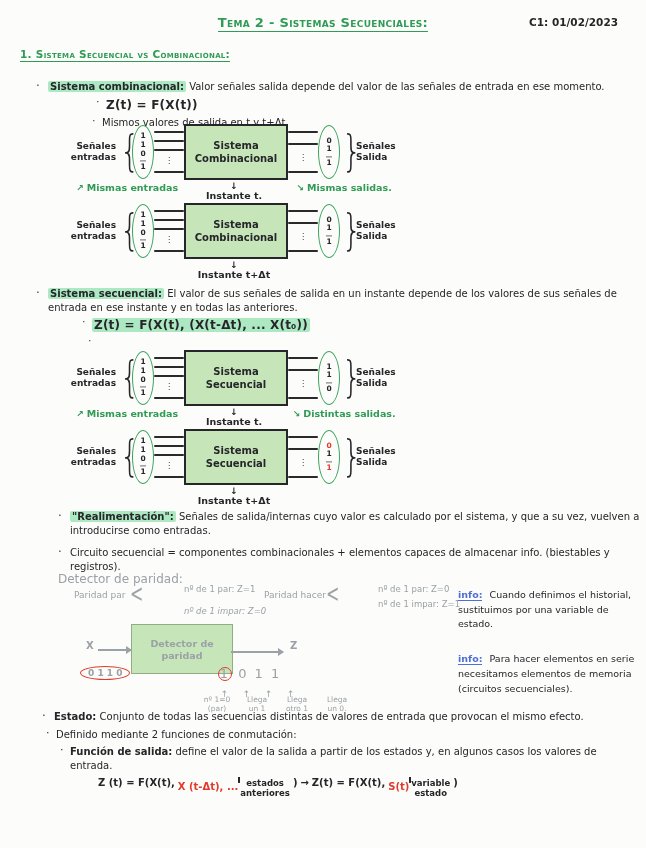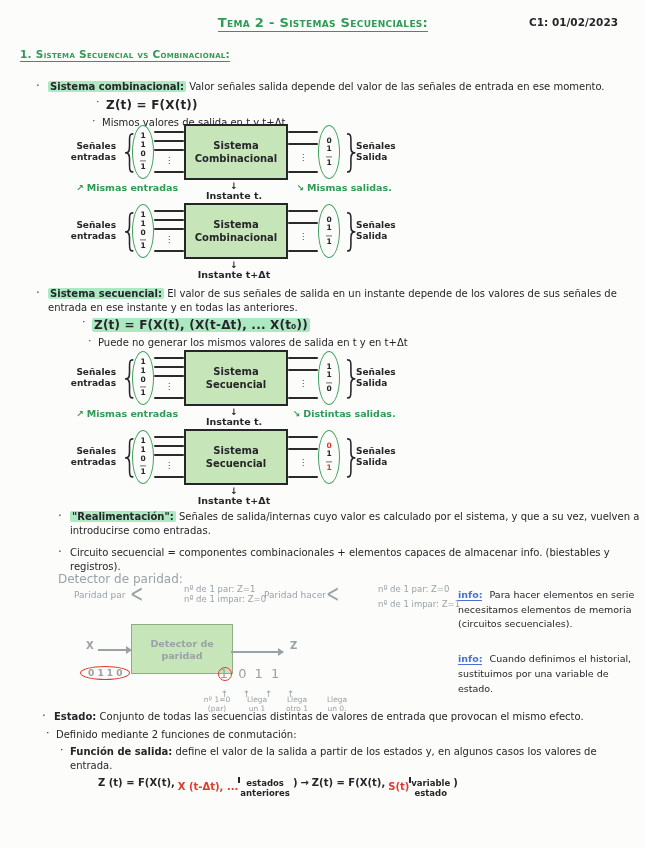--- a/index.html
+++ b/index.html
@@ -236,21 +236,20 @@
       <span class="blt">·</span>
       <span class="term hl">Sistema secuencial:</span>
       <span>El valor de sus señales de salida en un instante depende de los valores de sus señales de entrada en ese instante y en todas las anteriores.</span>
     </div>
     <div class="sub1" style="margin-left:56px;">
       <span class="blt">·</span>
       <span class="formula hl">Z(t) = F(X(t), (X(t-Δt), ... X(t₀))</span>
     </div>
     <div class="sub1" style="margin-left:62px;">
       <span class="blt">·</span>
-      <span>Puede no generar los mismos valores de salida en t y en t+Δt</span>
     </div>
   </div>
 
   <div class="abs pair" style="left:70px;top:350px;">
     <div class="dg-row">
       <div class="dg-label dg-label-l">Señales
 entradas</div>
       <div class="brace">{</div>
       <div class="oval">
         <span>1</span>
@@ -358,21 +357,21 @@
       <span class="blt">·</span>
       <span>Circuito secuencial = componentes combinacionales + elementos capaces de almacenar info. (biestables y registros).</span>
     </div>
   </div>
 
   <div class="abs parity pencil" style="left:46px;top:572px;">
     <div class="abs p-heading">Detector de paridad:</div>
     <div class="abs p-lab" style="left:28px;top:18px;">Paridad par</div>
     <div class="abs fork" style="left:84px;top:17px;">&lt;</div>
     <div class="abs p-case" style="left:102px;top:12px;">nº de 1 par: Z=1</div>
-    <div class="abs p-case" style="left:102px;top:22px;">nº de 1 impar: Z=0</div>
+    <div class="abs p-case" style="left:102px;top:34px;font-style:italic;">nº de 1 impar: Z=0</div>
     <div class="abs p-lab" style="left:218px;top:18px;">Paridad hacer</div>
     <div class="abs fork" style="left:280px;top:17px;">&lt;</div>
     <div class="abs p-case" style="left:296px;top:12px;">nº de 1 par: Z=0</div>
     <div class="abs p-case" style="left:296px;top:27px;">nº de 1 impar: Z=1</div>
 
     <div class="abs pd-sig" style="left:40px;top:68px;">X</div>
     <div class="abs harrow" style="left:52px;top:77px;width:33px;"></div>
     <div class="abs pd-box">
       <span>Detector de</span>
       <span>paridad</span>
@@ -398,25 +397,25 @@
       <span>Llega
 otro 1</span>
       <span>Llega
 un 0.</span>
     </div>
   </div>
 
   <div class="abs info-col" style="left:458px;top:588px;">
     <div class="info-note">
       <span class="info-lab">info:</span>
-      <span>Para hacer elementos en serie necesitamos elementos de memoria (circuitos secuenciales).</span>
+      <span>Cuando definimos el historial, sustituimos por una variable de estado.</span>
     </div>
     <div class="info-note">
       <span class="info-lab">info:</span>
-      <span>Cuando definimos el historial, sustituimos por una variable de estado.</span>
+      <span>Para hacer elementos en serie necesitamos elementos de memoria (circuitos secuenciales).</span>
     </div>
   </div>
 
   <div class="abs hw state" style="left:42px;top:710px;">
     <div class="b-main">
       <span class="blt">·</span>
       <span class="term">Estado:</span>
       <span>Conjunto de todas las secuencias distintas de valores de entrada que provocan el mismo efecto.</span>
     </div>
     <div class="lvl1">

